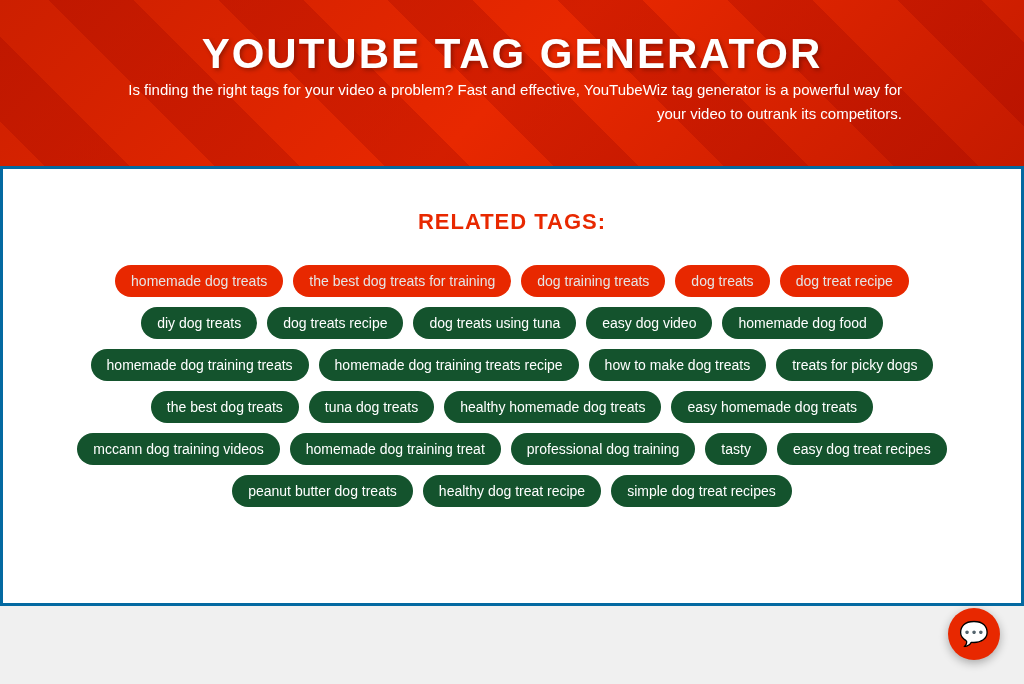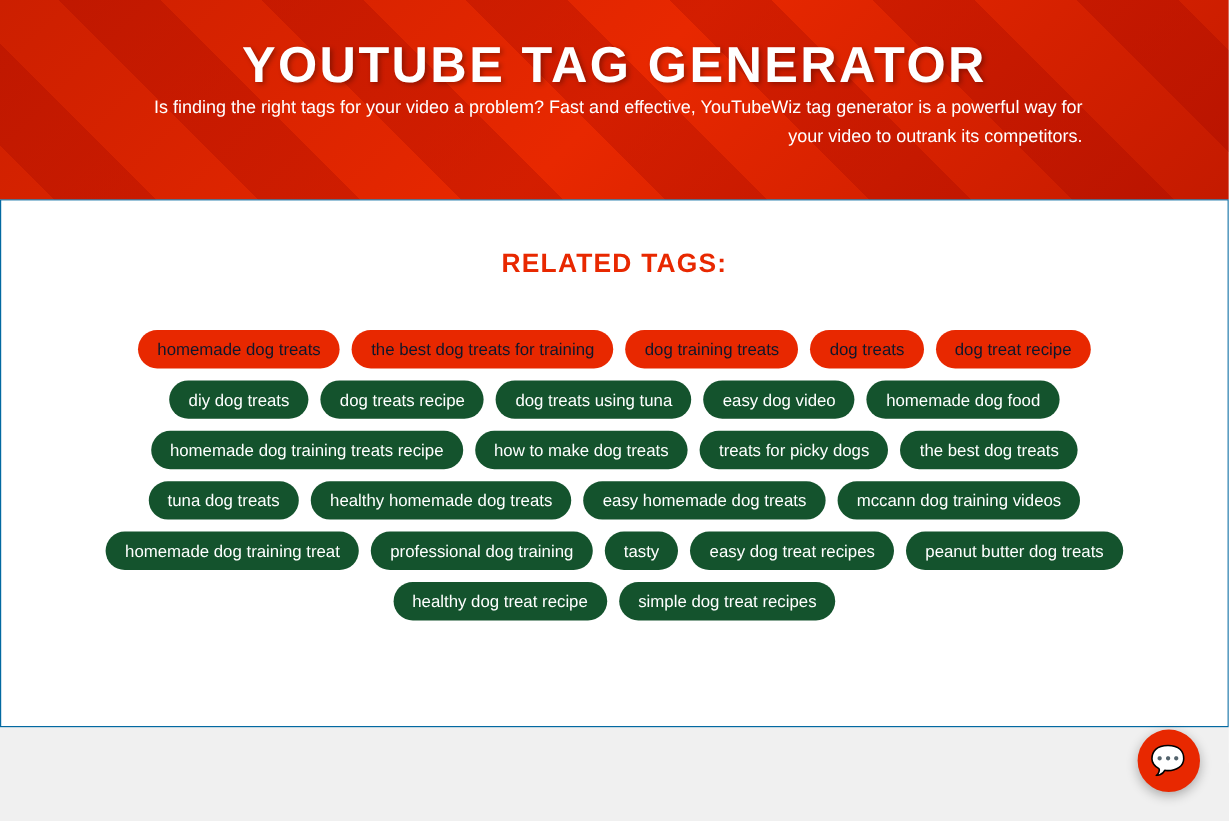--- a/index.html
+++ b/index.html
@@ -49,21 +49,21 @@
       margin: 0 auto;
       line-height: 1.6;
       position: relative;
       z-index: 1;
       text-align: right;
     }
 
     
     .main-content {
       background: #fff;
-      border: 1px solid #0369a1;
+      border: 3px solid #0369a1;
       margin: 0;
       padding: 40px 60px 50px;
       min-height: 440px;
     }
 
     .related-tags-title {
       text-align: center;
       font-size: 22px;
       font-weight: 700;
       color: #e82800;
@@ -85,22 +85,21 @@
       display: inline-block;
       padding: 8px 16px;
       border-radius: 20px;
       font-size: 14px;
       font-weight: 500;
       cursor: pointer;
       white-space: nowrap;
     }
     .tag-red {
       background-color: #e82800;
-      color: #0f172a;
-      margin-top: 12px;
+      color: #e5e5e5;
     }
     .tag-dark {
       background-color: #14532d;
       color: #fff;
     }
 
     
     .chat-bubble {
       position: fixed;
       bottom: 24px;
@@ -136,20 +135,21 @@
   <span class="tag tag-red">homemade dog treats</span>
       <span class="tag tag-red">the best dog treats for training</span>
       <span class="tag tag-red">dog training treats</span>
       <span class="tag tag-red">dog treats</span>
       <span class="tag tag-red">dog treat recipe</span>
       <span class="tag tag-dark">diy dog treats</span>
       <span class="tag tag-dark">dog treats recipe</span>
       <span class="tag tag-dark">dog treats using tuna</span>
       <span class="tag tag-dark">easy dog video</span>
       <span class="tag tag-dark">homemade dog food</span>
+      <span class="tag tag-dark">homemade dog training treats</span>
       <span class="tag tag-dark">homemade dog training treats recipe</span>
       <span class="tag tag-dark">how to make dog treats</span>
       <span class="tag tag-dark">treats for picky dogs</span>
       <span class="tag tag-dark">the best dog treats</span>
       <span class="tag tag-dark">tuna dog treats</span>
       <span class="tag tag-dark">healthy homemade dog treats</span>
       <span class="tag tag-dark">easy homemade dog treats</span>
       <span class="tag tag-dark">mccann dog training videos</span>
       <span class="tag tag-dark">homemade dog training treat</span>
       <span class="tag tag-dark">professional dog training</span>

